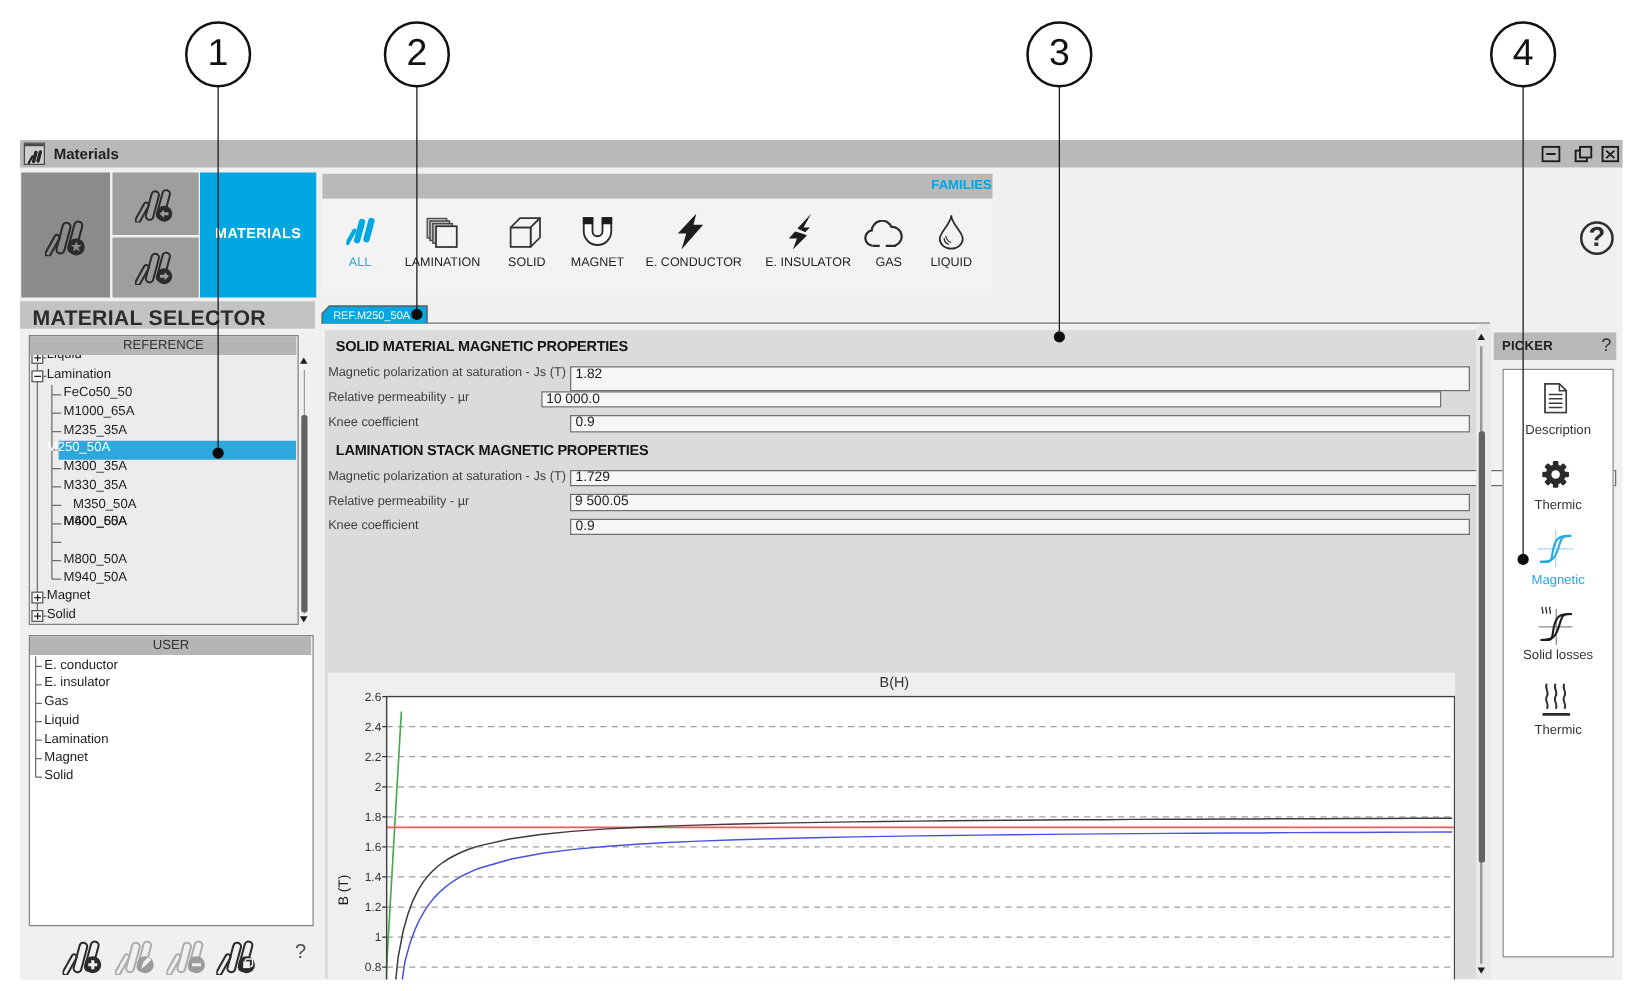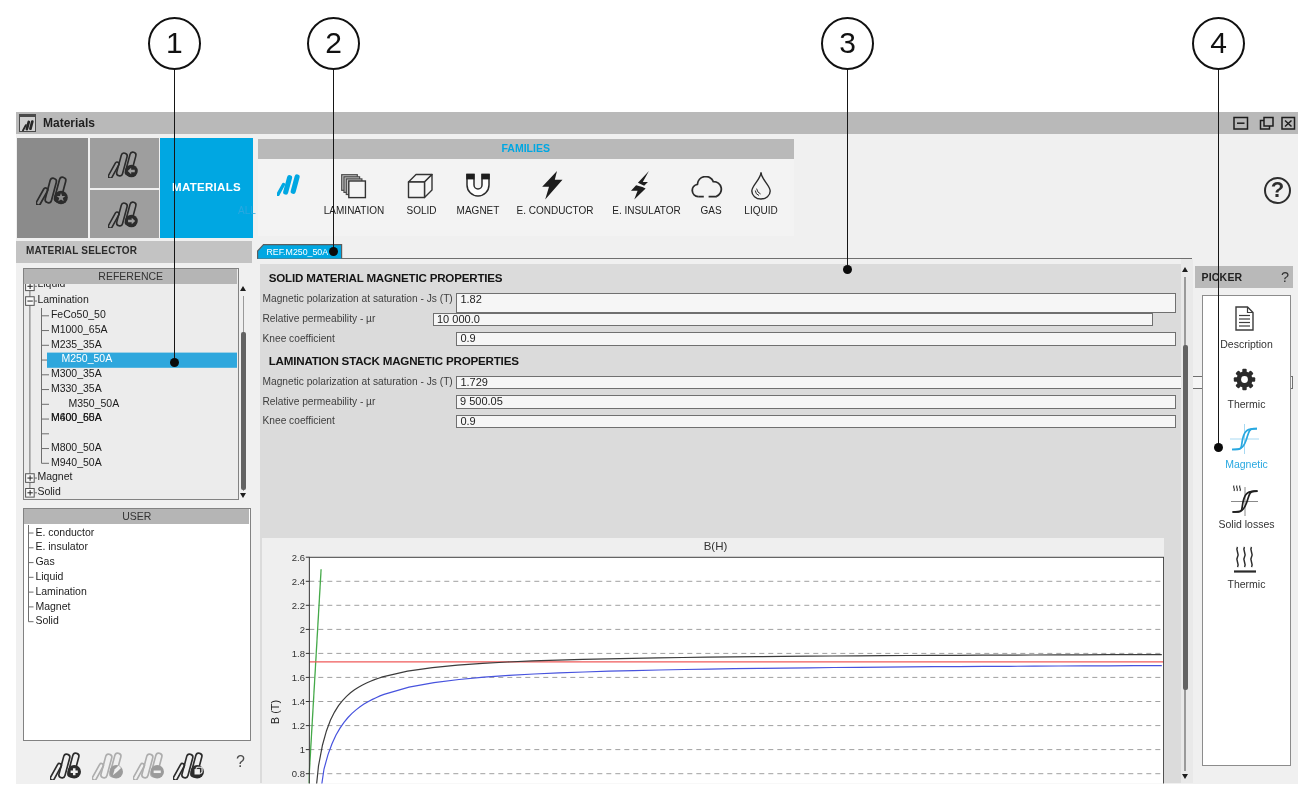--- a/index.html
+++ b/index.html
@@ -47,21 +47,21 @@
  </g>
 </svg>
 
 <div class="abs" style="left:17px;top:138px;width:71px;height:100px;background:#8b8b8b"></div>
 <div class="abs" style="left:89.5px;top:138px;width:69px;height:49.5px;background:#9e9e9e"></div>
 <div class="abs" style="left:89.5px;top:189.5px;width:69px;height:48.5px;background:#9e9e9e"></div>
 <div class="abs" style="left:160px;top:138px;width:93px;height:100px;background:#00a7e2"></div>
 <div class="abs" style="left:160px;top:181px;width:93px;text-align:center;font-size:11.5px;font-weight:bold;color:#fff;letter-spacing:.3px">MATERIALS</div>
 
 <div class="band" style="left:258px;top:139px;width:535.5px;height:19.5px"></div>
-<div class="abs" style="left:258px;top:141.5px;width:535.5px;text-align:center;font-size:10.5px;font-weight:bold;color:#00a7e2">FAMILIES</div>
+<div class="abs" style="left:258px;top:141.5px;width:535.5px;text-align:right;font-size:10.5px;font-weight:bold;color:#00a7e2">FAMILIES</div>
 <div class="abs" style="left:258px;top:158.5px;width:535.5px;height:77px;background:#f3f3f3"></div>
 
 <div class="abs" style="left:1264px;top:176.5px;width:27px;height:27px;border:2.7px solid #2e2e2e;border-radius:50%;box-sizing:border-box;text-align:center;font-size:22px;font-weight:bold;color:#2e2e2e;line-height:21px">?</div>
 
 <svg width="0" height="0" style="position:absolute">
 <defs>
 <g id="mlogo">
  <g transform="translate(6,21.5) rotate(29)">
           <rect x="-2.1" y="-9.5" width="4.2" height="19" rx="2.1"></rect>
         </g>
@@ -90,21 +90,21 @@
 </svg>
 <svg class="abs" style="left:108px;top:200px" width="31" height="28" viewBox="0 0 33 30">
  <use href="#mlogo" fill="none" stroke="#2b2b2b" stroke-width="1.7"></use>
  <circle cx="25" cy="22.5" r="6.8" fill="#2b2b2b"></circle>
     <use href="#arrR" transform="translate(25,22.5)" fill="#9e9e9e"></use>
 </svg>
 
 <svg class="abs" style="left:276.5px;top:168.5px" width="24" height="27" viewBox="0 0 30 32">
  <use href="#mlogo" fill="#00a7e2" transform="translate(-1.5,3.5)"></use>
 </svg>
-<div class="abs" style="left:238px;top:205px;width:100px;font-size:10px;color:#29a8e0">ALL</div>
+<div class="abs" style="left:238px;top:205px;width:100px;text-align:center;font-size:10px;color:#29a8e0">ALL</div>
 <svg class="abs" style="left:341px;top:174px" width="26" height="25" viewBox="0 0 26 25">
  <g stroke="#4a4a4a" stroke-width="1.2" fill="#c6c6c6">
       <rect x="0.7" y="0.7" width="15.6" height="15.6"></rect>
       <rect x="3" y="2.8" width="15.6" height="15.6"></rect>
       <rect x="5.3" y="4.9" width="15.6" height="15.6"></rect>
     </g>
  <rect x="7.8" y="7" width="16.6" height="16.6" stroke="#333" stroke-width="1.4" fill="#f4f4f4"></rect>
 </svg>
 <div class="abs" style="left:304px;top:205px;width:100px;text-align:center;font-size:10px;color:#222">LAMINATION</div>
 <svg class="abs" style="left:407px;top:172px" width="27" height="27" viewBox="0 0 27 27">
@@ -137,21 +137,21 @@
  <path d="M7.2,20.6 H12.8 M17.6,20.6 L25.8,20.6" fill="none" stroke="#2b2b2b" stroke-width="1.8"></path>
 </svg>
 <div class="abs" style="left:661px;top:205px;width:100px;text-align:center;font-size:10px;color:#222">GAS</div>
 <svg class="abs" style="left:748px;top:171px" width="26" height="29" viewBox="0 0 26 29">
  <path d="M13,1.2 C13,8 3.8,14.5 3.8,20 A9.2,8 0 0 0 22.2,20 C22.2,14.5 13,8 13,1.2 Z" fill="none" stroke="#2b2b2b" stroke-width="1.4"></path>
  <path d="M7.3,19.5 A5.5,5.5 0 0 0 11,24.5 M8.6,17.6 A7,7 0 0 0 12.6,23" fill="none" stroke="#2b2b2b" stroke-width="1"></path>
 </svg>
 <div class="abs" style="left:711px;top:205px;width:100px;text-align:center;font-size:10px;color:#222">LIQUID</div>
 
 <div class="abs" style="left:16px;top:241px;width:236px;height:22px;background:#c3c3c3"></div>
-<div class="abs" style="left:26px;top:245px;font-size:10px;font-weight:bold;color:#2b2b2b;letter-spacing:.2px">MATERIAL SELECTOR</div>
+<div class="abs" style="left:26px;top:245px;font-size:17px;font-weight:bold;color:#2b2b2b;letter-spacing:.2px">MATERIAL SELECTOR</div>
 
 <div class="abs" style="left:23px;top:267.5px;width:215.5px;height:232.5px;background:#ececec;border:1.4px solid #828282;box-sizing:border-box"></div>
 <div class="abs" style="left:24.4px;top:268.9px;width:212.7px;height:14.8px;background:#b5b5b5;text-align:center;font-size:10.5px;color:#333;line-height:14.5px">REFERENCE</div>
 <div class="abs" style="left:24.4px;top:283.7px;width:212.7px;height:215px;overflow:hidden">
  <svg class="abs" style="left:0;top:0" width="213" height="215" viewBox="0 0 213 215">
  <g stroke="#6e6e6e" stroke-width="1" fill="none">
   <line x1="5.9" y1="2.3" x2="5.9" y2="208.8"></line>
   <line x1="10.4" y1="2.3" x2="13" y2="2.3"></line>
   <line x1="10.4" y1="17.05" x2="13" y2="17.05"></line>
   <line x1="10.4" y1="194.05" x2="13" y2="194.05"></line>
@@ -184,24 +184,24 @@
   <line x1="3.4" y1="208.8" x2="8.8" y2="208.8"></line>
   <line x1="6.1" y1="206.10000000000002" x2="6.1" y2="211.5"></line>
  </g>
  <rect x="23" y="68.6" width="190" height="15.2" fill="#2ea7dd"></rect>
 </svg>
  <div class="treerow" style="left:13px;top:-6.5px">Liquid</div>
  <div class="treerow" style="left:13px;top:9.75px">Lamination</div>
  <div class="treerow" style="left:26.5px;top:24.5px">FeCo50_50</div>
  <div class="treerow" style="left:26.5px;top:39.25px">M1000_65A</div>
  <div class="treerow" style="left:26.5px;top:54px">M235_35A</div>
- <div class="treerow" style="left:37px;top:68.75px;color:#fff">M250_50A</div>
+ <div class="treerow" style="left:13px;top:68.75px;color:#fff">M250_50A</div>
  <div class="treerow" style="left:26.5px;top:83.5px">M300_35A</div>
  <div class="treerow" style="left:26.5px;top:98.25px">M330_35A</div>
- <div class="treerow" style="left:44px;top:113px">M350_50A</div>
+ <div class="treerow" style="left:34px;top:113px">M350_50A</div>
  <div class="treerow" style="left:26.5px;top:127.75px">M400_65A</div>
  <div class="treerow" style="left:26.5px;top:127px">M600_50A</div>
  <div class="treerow" style="left:26.5px;top:157.25px">M800_50A</div>
  <div class="treerow" style="left:26.5px;top:172px">M940_50A</div>
  <div class="treerow" style="left:13px;top:186.75px">Magnet</div>
  <div class="treerow" style="left:13px;top:201.5px">Solid</div>
 </div>
 
 <div class="abs" style="left:240px;top:286px;width:7px;height:9px">
  <div style="width:0;height:0;border-left:3.5px solid transparent;border-right:3.5px solid transparent;border-bottom:5px solid #1d1d1d"></div>

